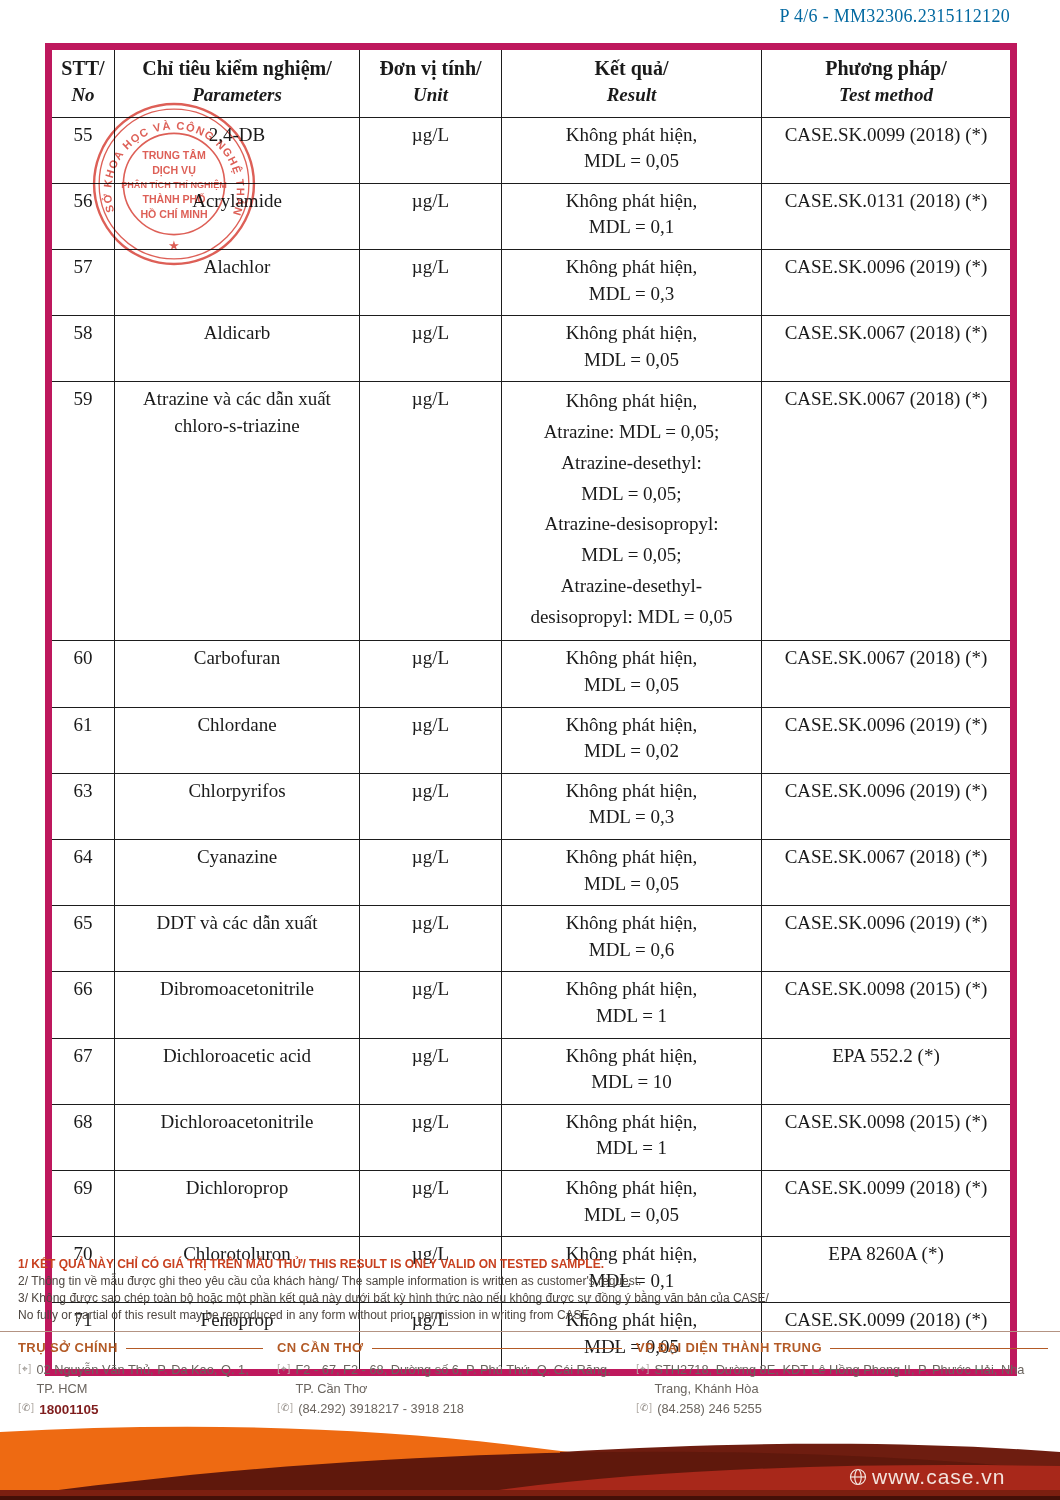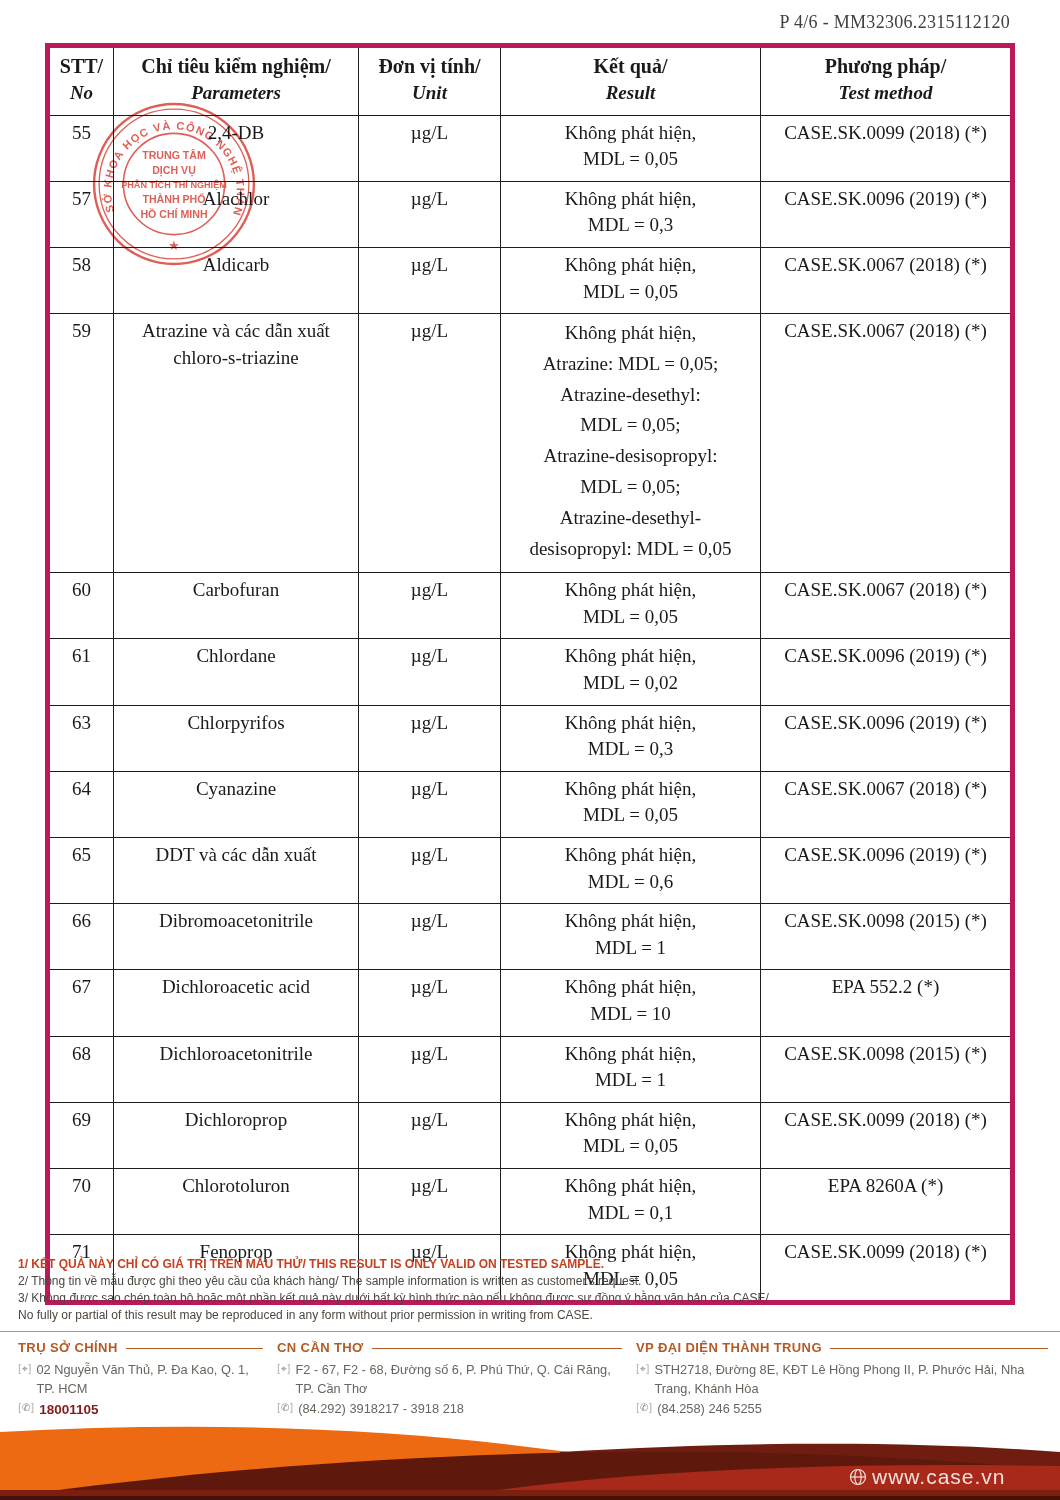--- a/index.html
+++ b/index.html
@@ -2,27 +2,27 @@
 <html><head>
 <meta charset="utf-8">
 <style>
   html,body{margin:0;padding:0;}
   body{
     width:1060px;height:1500px;position:relative;background:#ffffff;
     font-family:"Liberation Serif", serif;color:#1a1a1a;overflow:hidden;
   }
   
   .page-ref{
-    position:absolute;top:12px;right:50px;font-size:18px;letter-spacing:.3px;
-    font-family:"Liberation Serif", serif;color:#404040;
+    position:absolute;top:6px;right:50px;font-size:18px;letter-spacing:.3px;
+    font-family:"Liberation Serif", serif;color:#0369a1;
   }
   
   .tbl-wrap{position:absolute;left:45px;top:43px;width:965px;}
   table.results{border-collapse:collapse;width:100%;table-layout:fixed;background:#fff;}
-  table.results{border:5px solid #be185d;}
+  table.results{border:7px solid #be185d;}
   table.results th, table.results td{
     border:1.4px solid #1d1d1d;vertical-align:top;padding:4px 4px 8px 4px;
     text-align:center;font-size:19px;line-height:1.4;
   }
   th .vi{font-weight:bold;font-size:20px;}
   th .en{font-weight:bold;font-style:italic;font-size:19px;}
   td .line{white-space:nowrap;}
   td.param{padding-top:8px;}
   td.no{padding-top:8px;}
   td.unit{padding-top:8px;}
@@ -105,20 +105,30 @@
     <tbody id="body-rows">
         <tr class="std">
           <td class="no">55</td>
           <td class="param">2,4-DB</td>
           <td class="unit">µg/L</td>
           <td class="result">
             <div class="line">Không phát hiện,</div>
             <div class="line">MDL = 0,05</div>
           </td>
           <td class="method">CASE.SK.0099 (2018) (*)</td>
+        </tr>
+        <tr class="std">
+          <td class="no">56</td>
+          <td class="param">Acrylamide</td>
+          <td class="unit">µg/L</td>
+          <td class="result">
+            <div class="line">Không phát hiện,</div>
+            <div class="line">MDL = 0,1</div>
+          </td>
+          <td class="method">CASE.SK.0131 (2018) (*)</td>
         </tr>
         <tr class="std">
           <td class="no">57</td>
           <td class="param">Alachlor</td>
           <td class="unit">µg/L</td>
           <td class="result">
             <div class="line">Không phát hiện,</div>
             <div class="line">MDL = 0,3</div>
           </td>
           <td class="method">CASE.SK.0096 (2019) (*)</td>

